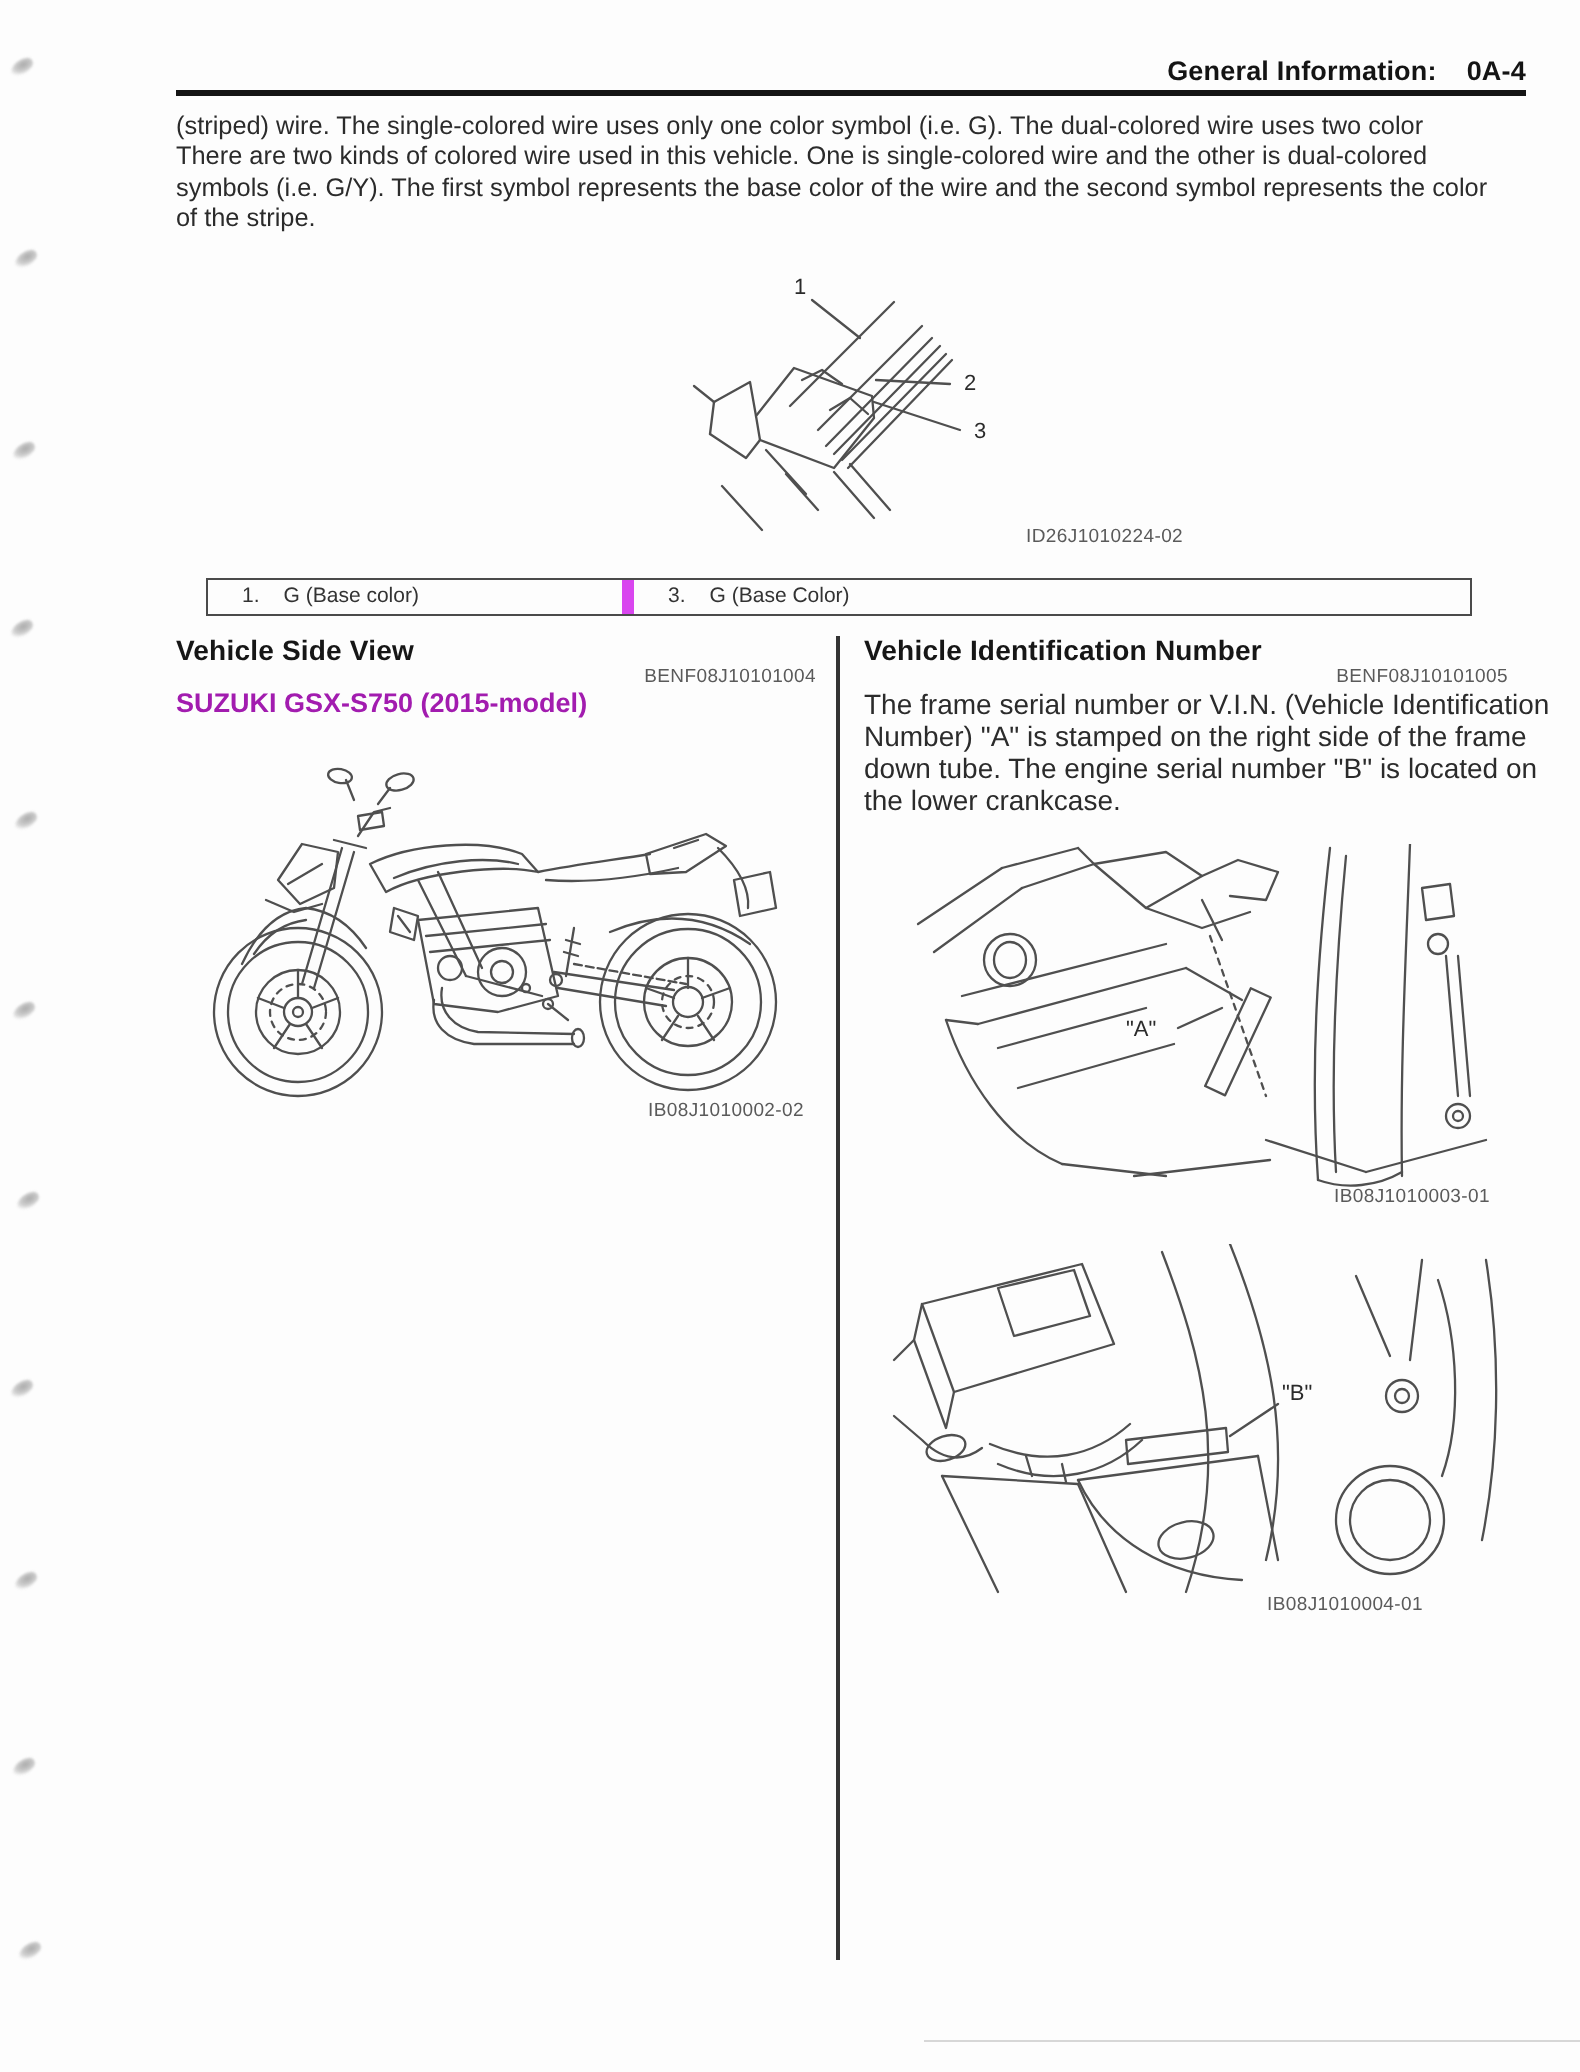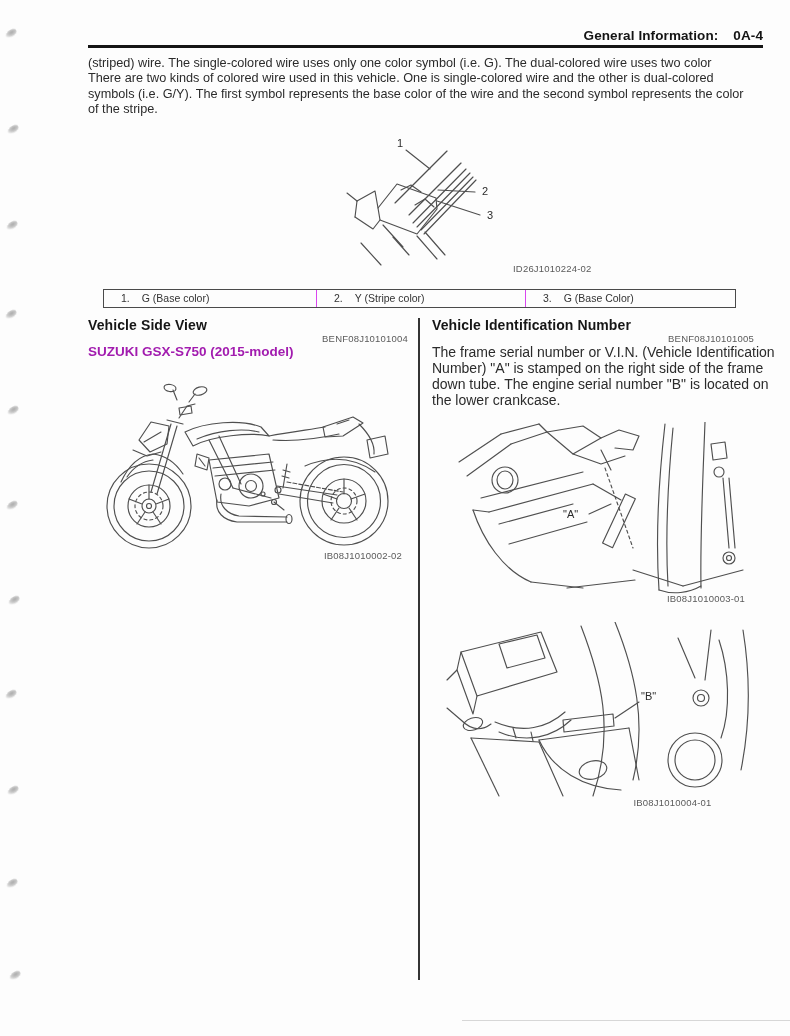--- a/index.html
+++ b/index.html
@@ -40,21 +40,21 @@
   }
   .ref-code{
     font-size:9.5px;color:var(--code-gray);letter-spacing:.2px;text-align:right;
   }
 
   .legend-row{
     left:103px;top:289px;width:633px;height:19px;
     display:flex;border:1px solid #4a4a4a;box-sizing:border-box;background:transparent;
   }
   .legend-cell{
-    box-sizing:border-box;border-right:1px solid #d946ef;
+    box-sizing:border-box;border-right:6px solid #d946ef;
     font-size:10.5px;color:#333;line-height:17px;padding-left:17px;
   }
   .legend-cell:last-child{border-right:none;}
   .legend-num{display:inline-block;margin-right:12px;}
 
   .col-heading{font-size:14px;font-weight:bold;color:#161616;letter-spacing:.1px;}
   .sub-heading{font-size:13.5px;font-weight:bold;color:#a21caf;text-align:right;}
 
   .body-text{font-size:14px;line-height:15.9px;}
 
@@ -126,23 +126,20 @@
     </g>
     <text class="figtext" x="55" y="14" text-anchor="middle">1</text>
     <text class="figtext" x="137" y="62">2</text>
     <text class="figtext" x="142" y="86">3</text>
   </svg>
   <div class="abs fig-code" style="left:513px;top:263px;">ID26J1010224-02</div>
 
   <div class="abs legend-row">
     <div class="legend-cell" style="flex:0 0 213px;">
       <span class="legend-num">1.</span><span>G (Base color)</span>
-    </div>
-    <div class="legend-cell" style="flex:0 0 209px;">
-      <span class="legend-num">2.</span><span>Y (Stripe color)</span>
     </div>
     <div class="legend-cell" style="flex:0 0 211px;">
       <span class="legend-num">3.</span><span>G (Base Color)</span>
     </div>
   </div>
 
   <div class="abs v-divider"></div>
 
   <div class="abs col-heading" style="left:88px;top:317px;">Vehicle Side View</div>
   <div class="abs ref-code" style="left:88px;top:333px;width:320px;">BENF08J10101004</div>

